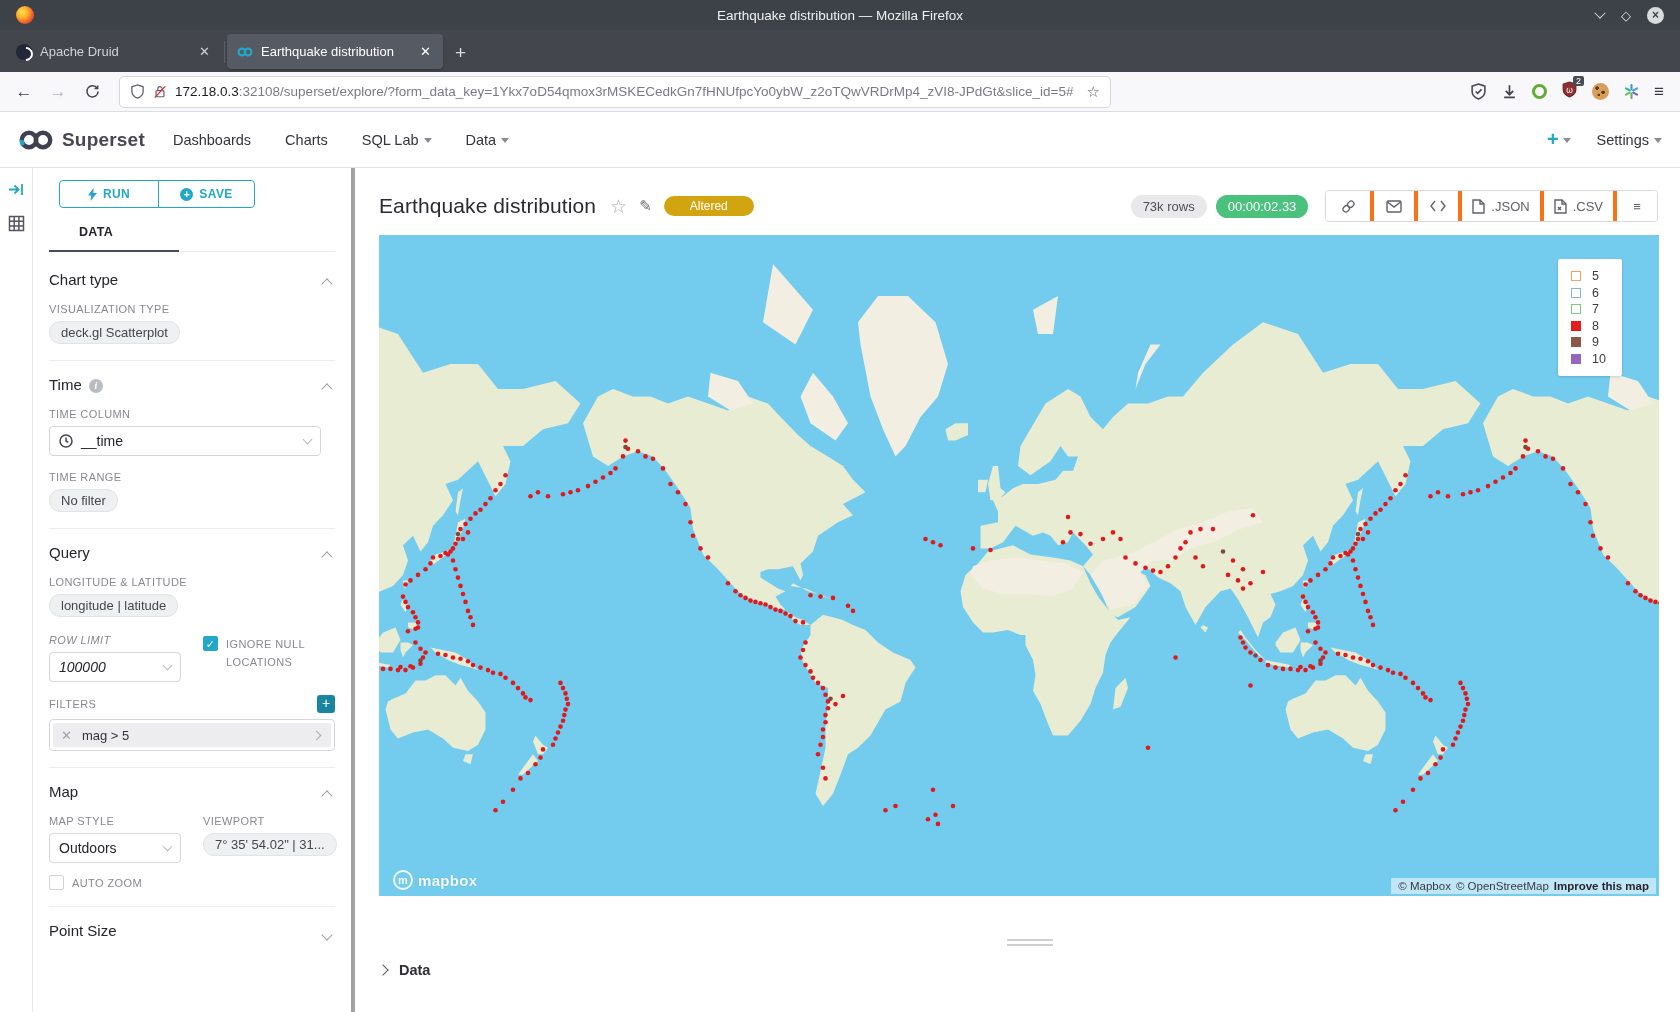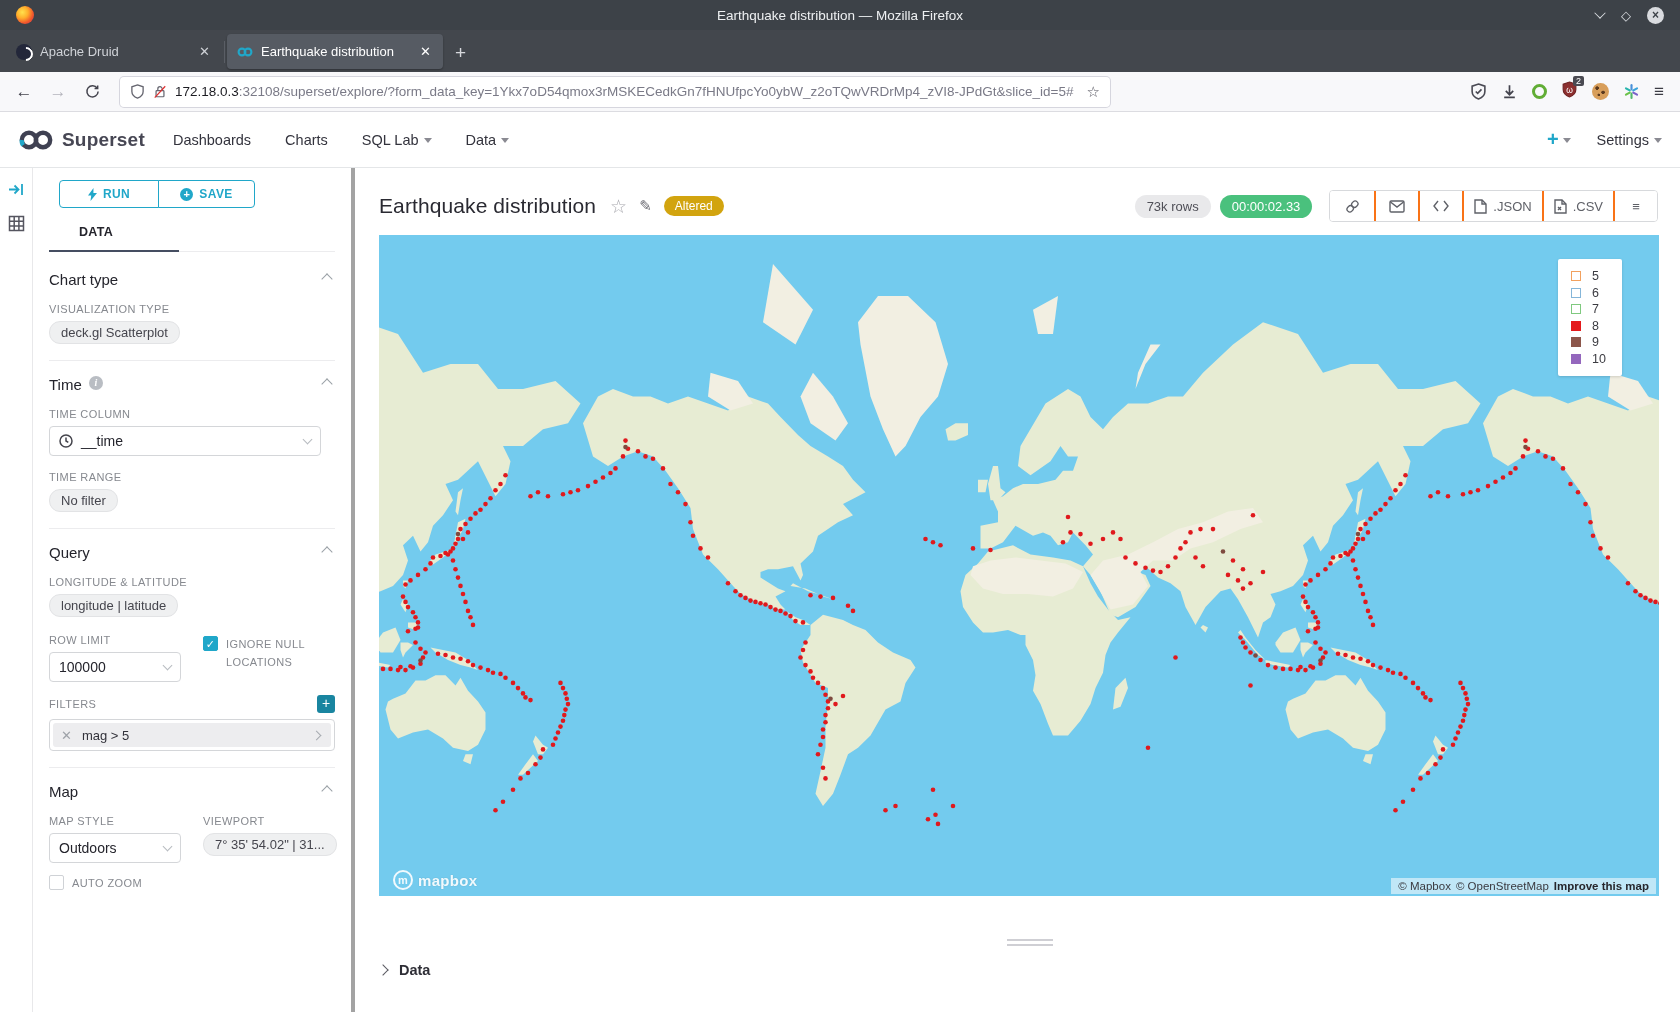--- a/index.html
+++ b/index.html
@@ -63,21 +63,21 @@
   .btn-run { width:100px; border-radius:4px 0 0 4px; }
   .btn-save { width:97px; border-radius:0 4px 4px 0; margin-left:-1px; }
   .ico-plus-circle { width:13px; height:13px; border-radius:50%; background:#20a7c9; color:#fff; font-size:11px; line-height:13px; text-align:center; font-weight:bold; }
 
   .tabrow { margin-top:14px; border-bottom:1px solid #ececee; position:relative; height:30px; }
   .data-tab { display:inline-block; margin-left:30px; font-size:12.5px; font-weight:bold; color:#24242c; letter-spacing:.3px; cursor:pointer; }
   .tab-underline { position:absolute; left:0; bottom:-1px; width:130px; height:2px; background:#454e61; }
 
   .section { border-top:1px solid #ececee; margin-top:16px; padding-top:15px; }
   .section.first { border-top:none; margin-top:4px; }
-  .sec-head { display:flex; align-items:flex-start; font-size:15px; color:#24242c; cursor:pointer; }
+  .sec-head { display:flex; align-items:flex-end; font-size:15px; color:#24242c; cursor:pointer; }
   .sec-head .grow { flex:1; }
   .chev { width:8px; height:8px; border-left:1.6px solid #9aa0a6; border-top:1.6px solid #9aa0a6; transform:rotate(45deg); margin:4px 4px 0 0; }
   .chev.down { transform:rotate(225deg); margin-top:-2px; }
   .info-i { width:14px; height:14px; border-radius:50%; background:#b9bdc3; color:#fff; font-size:10px; font-weight:bold; text-align:center; line-height:14px; margin-left:7px; font-family:"Liberation Serif", serif; font-style:italic; }
   .ctl-label { font-size:11px; color:#86898f; letter-spacing:.4px; margin:15px 0 6px; }
   .pill { display:inline-block; background:#eff0f1; border:1px solid #e2e3e5; border-radius:11px; padding:3px 11px; font-size:13px; color:#45454d; white-space:nowrap; }
   .select { height:30px; border:1px solid #d4d6d9; border-radius:4px; background:#fff; display:flex; align-items:center; padding:0 9px; font-size:14px; color:#24242c; cursor:pointer; }
   .select .grow { flex:1; }
   .sel-chev { width:7px; height:7px; border-left:1.4px solid #b7bbc0; border-top:1.4px solid #b7bbc0; transform:rotate(225deg); margin-top:-3px; }
   .sel-time { width:272px; gap:8px; }
@@ -91,26 +91,26 @@
   .filter-box { margin-top:6px; border:1px solid #d4d6d9; border-radius:4px; padding:3px; }
   .filter-item { background:#ededef; border-radius:3px; height:24px; display:flex; align-items:center; padding:0 8px; gap:10px; font-size:13px; color:#33333b; cursor:pointer; }
   .x-ico { color:#9ea2a8; font-size:13px; }
   .r-chev { margin-left:auto; width:7px; height:7px; border-left:1.6px solid #a7abb1; border-top:1.6px solid #a7abb1; transform:rotate(135deg); margin-right:3px; }
 
   
   .chart-head { display:flex; align-items:center; margin-top:20px; height:36px; padding-right:22px; }
   .chart-title { font-size:21px; color:#2a2a32; font-weight:500; letter-spacing:.1px; }
   .star-ico { color:#a9a9af; font-size:19px; margin-left:14px; cursor:pointer; }
   .edit-ico { color:#6d6d75; font-size:15px; margin-left:12px; cursor:pointer; }
-  .altered { margin-left:12px; background:#d2a40f; color:#fff; font-size:12px; padding:3px 11px; border-radius:11px; cursor:default; }
+  .altered { margin-left:12px; background:#d2a40f; color:#fff; font-size:12px; padding:3px 26px; border-radius:11px; cursor:default; }
   .head-right { margin-left:auto; display:flex; align-items:center; gap:9px; }
   .rows-pill { background:#e9e9eb; color:#4f4f57; font-size:13px; padding:4px 12px; border-radius:12px; }
   .timer-pill { background:#4ac17d; color:#fff; font-size:13px; padding:4px 12px; border-radius:12px; }
   .btn-group { display:flex; margin-left:8px; border:1px solid #d7d9dc; border-radius:4px; overflow:hidden; }
-  .gbtn { height:30px; min-width:44px; background:#fff; display:flex; align-items:center; justify-content:center; gap:6px; border-left:2px solid #f97316; color:#5f6168; font-size:13px; padding:0 10px; cursor:pointer; }
+  .gbtn { height:30px; min-width:44px; background:#fff; display:flex; align-items:center; justify-content:center; gap:6px; border-left:4px solid #f97316; color:#5f6168; font-size:13px; padding:0 10px; cursor:pointer; }
   .gbtn:first-child { border-left:none; }
   .gbtn svg { display:block; }
 
   
   .map-wrap { position:relative; width:1280px; height:661px; margin-top:11px; background:#73cbee; overflow:hidden; }
   .legend { position:absolute; top:24px; right:37px; background:#fff; border-radius:2px; box-shadow:0 1px 3px rgba(0,0,0,.15); padding:9px 16px 9px 13px; }
   .leg-item { display:flex; align-items:center; gap:11px; height:16.5px; font-size:12.5px; color:#3c3c42; }
   .leg-sw { width:10px; height:10px; flex:none; }
   .attribution { position:absolute; right:3px; bottom:2px; background:rgba(255,255,255,.55); font-size:11.5px; color:#3a3a40; padding:2px 7px; display:flex; gap:5px; }
   .attribution .imp { font-weight:bold; color:#26262c; }
@@ -314,21 +314,21 @@
 
       <div class="section">
         <div class="sec-head">
           <span>Query</span>
             <span class="grow"></span>
             <span class="chev"></span>
         </div>
         <div class="ctl-label">LONGITUDE &amp; LATITUDE</div>
         <span class="pill">longitude | latitude</span>
         <div class="two-col" style="margin-top:2px;">
-          <div class="col" style="max-width:140px;">
+          <div class="col" style="max-width:140px;font-style:italic;">
             <div class="ctl-label">ROW LIMIT</div>
             <div class="select">
               <span>100000</span>
               <span class="grow"></span>
                 <span class="sel-chev"></span>
             </div>
           </div>
           <div class="col" style="padding-top:17px;">
             <div class="cb-row">
               <span class="cb checked">✓</span>
@@ -368,20 +368,27 @@
             <div class="ctl-label">VIEWPORT</div>
             <span class="pill">7° 35' 54.02" | 31...</span>
           </div>
         </div>
         <div class="cb-row" style="margin-top:12px; align-items:center;">
           <span class="cb"></span>
           <span>AUTO ZOOM</span>
         </div>
       </div>
 
+      <div class="section">
+        <div class="sec-head">
+          <span>Point Size</span>
+            <span class="grow"></span>
+            <span class="chev down"></span>
+        </div>
+      </div>
     </div>
 
     <div class="mainpane">
       <div class="chart-head">
         <span class="chart-title">Earthquake distribution</span>
         <span class="star-ico">☆</span>
         <span class="edit-ico">✎</span>
         <span class="altered">Altered</span>
         <div class="head-right">
           <span class="rows-pill">73k rows</span>

